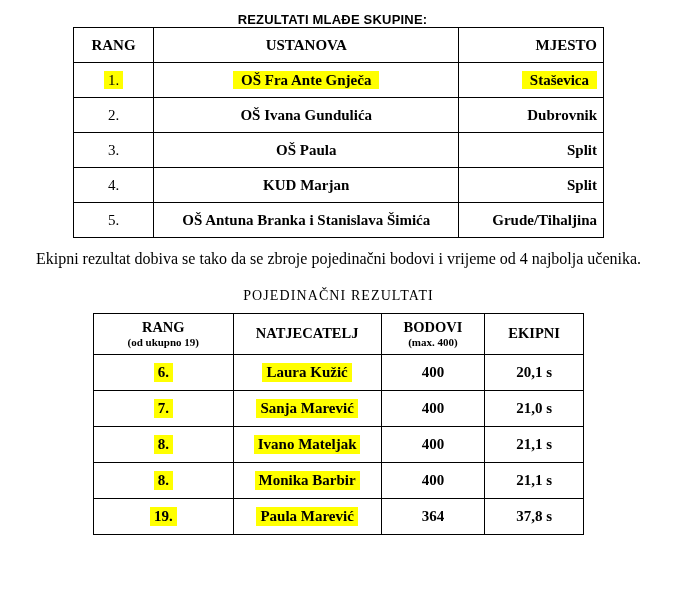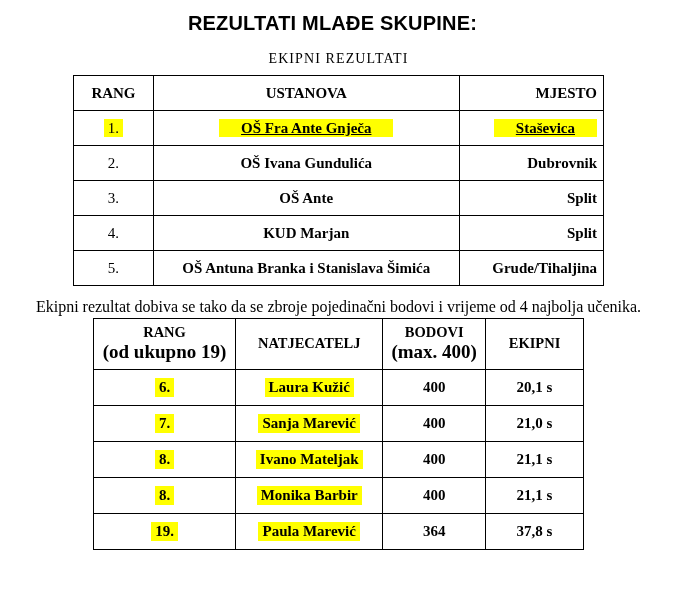--- a/index.html
+++ b/index.html
@@ -18,21 +18,21 @@
     width: 677px;
     height: 609px;
     position: relative;
     box-sizing: border-box;
     padding: 0;
   }
   .main-title {
     text-align: center;
     font-family: "Liberation Sans", sans-serif;
     font-weight: bold;
-    font-size: 20px;
+    font-size: 13px;
     letter-spacing: 0.2px;
     margin: 12px 12px 0 0;
     padding: 0;
   }
   .section-title {
     text-align: center;
     font-family: "Liberation Serif", serif;
     font-size: 14px;
     letter-spacing: 1.1px;
     margin: 16px 0 8px 0;
@@ -99,76 +99,75 @@
   #individual-table .col-name { width: 145px; }
   #individual-table .col-points { width: 100px; }
   #individual-table .col-time { width: 96px; }
   .hl {
     background: #ffff00;
     padding: 0 4px;
     display: inline-block;
   }
   .hl-wide {
     background: #ffff00;
-    padding: 0 22px;
+    padding: 0 8px;
     display: inline-block;
-    text-decoration: underline;
   }
   .th-sub {
     display: block;
     font-weight: bold;
-    font-size: 19px;
+    font-size: 11px;
   }
 </style>
 </head>
 <body>
 
 <div class="page">
 
   <h1 class="main-title">REZULTATI MLAĐE SKUPINE:</h1>
 
-  <div class="section-title">EKIPNI REZULTATI</div>
 
   <table class="grid" id="team-table">
     <tbody>
       <tr class="header">
         <th class="col-rank">RANG</th>
         <th class="col-inst">USTANOVA</th>
         <th class="col-place">MJESTO</th>
       </tr>
       <tr>
         <td class="col-rank"><span class="hl">1.</span></td>
         <td class="col-inst"><span class="hl-wide">OŠ Fra Ante Gnječa</span></td>
         <td class="col-place"><span class="hl-wide">Staševica</span></td>
       </tr>
       <tr>
         <td class="col-rank">2.</td>
         <td class="col-inst">OŠ Ivana Gundulića</td>
         <td class="col-place">Dubrovnik</td>
       </tr>
       <tr>
         <td class="col-rank">3.</td>
-        <td class="col-inst">OŠ Ante</td>
+        <td class="col-inst">OŠ Paula</td>
         <td class="col-place">Split</td>
       </tr>
       <tr>
         <td class="col-rank">4.</td>
         <td class="col-inst">KUD Marjan</td>
         <td class="col-place">Split</td>
       </tr>
       <tr>
         <td class="col-rank">5.</td>
         <td class="col-inst">OŠ Antuna Branka i Stanislava Šimića</td>
         <td class="col-place">Grude/Tihaljina</td>
       </tr>
     </tbody>
   </table>
 
   <p class="note">Ekipni rezultat dobiva se tako da se zbroje pojedinačni bodovi i vrijeme od 4 najbolja učenika.</p>
 
+  <div class="section-title second">POJEDINAČNI REZULTATI</div>
 
   <table class="grid" id="individual-table">
     <tbody>
       <tr class="header">
         <th class="col-rank">
           <span>RANG</span>
           <span class="th-sub">(od ukupno 19)</span>
         </th>
         <th class="col-name">NATJECATELJ</th>
         <th class="col-points">

